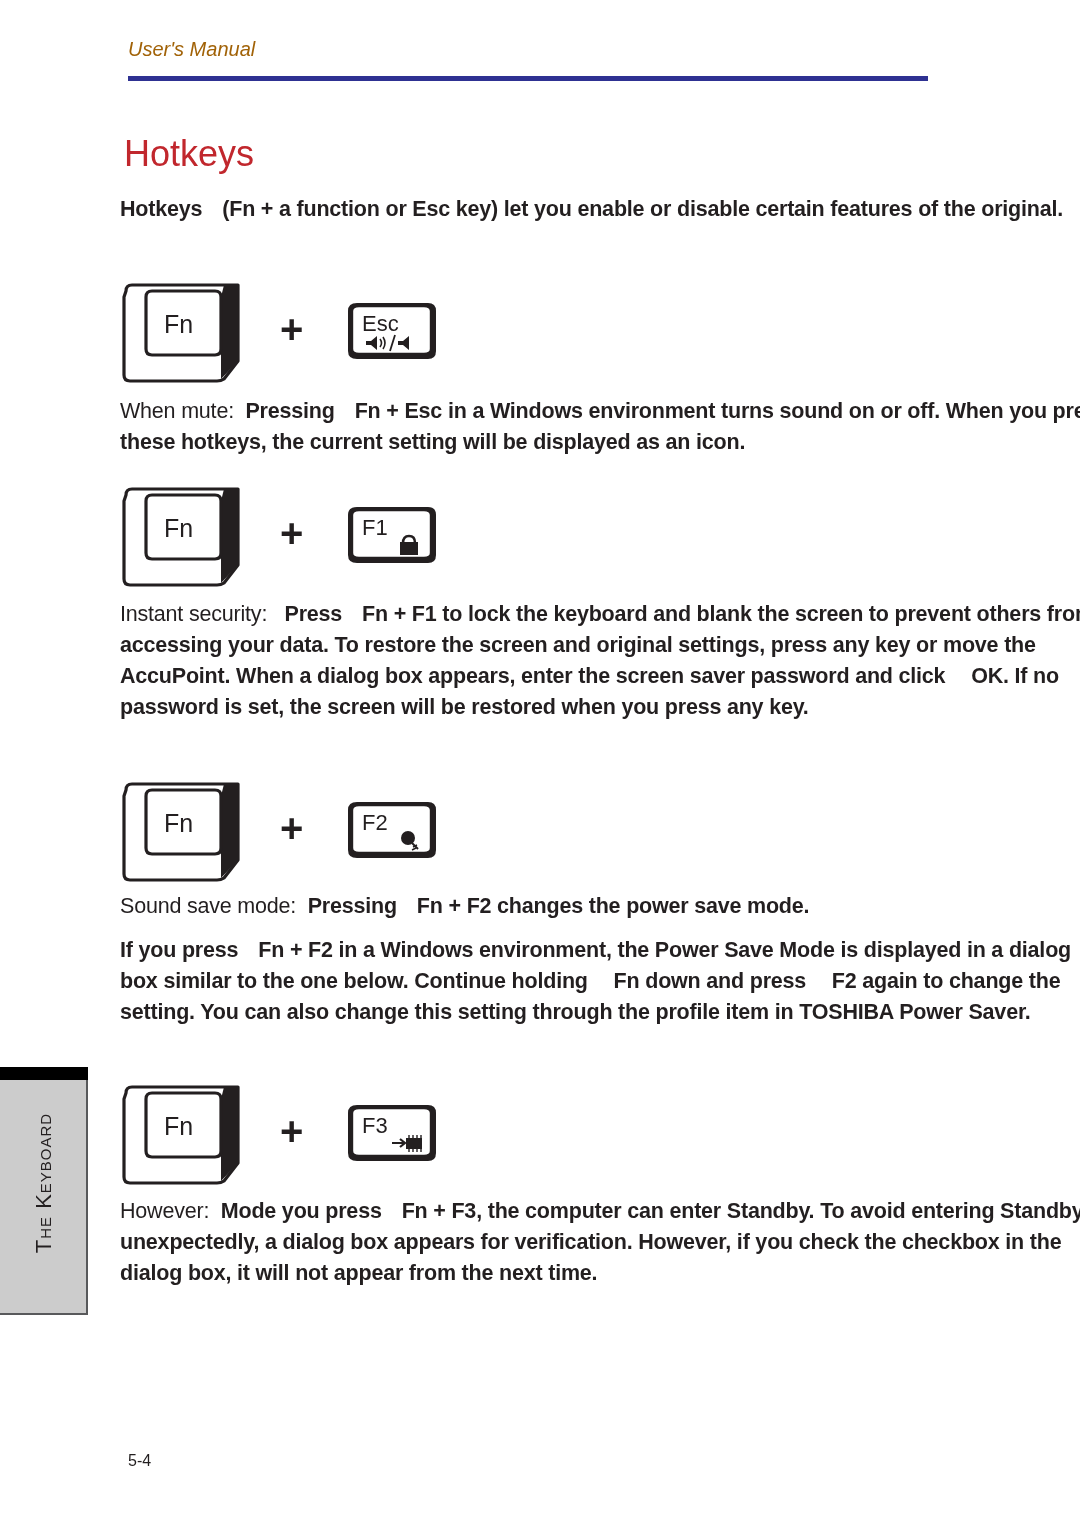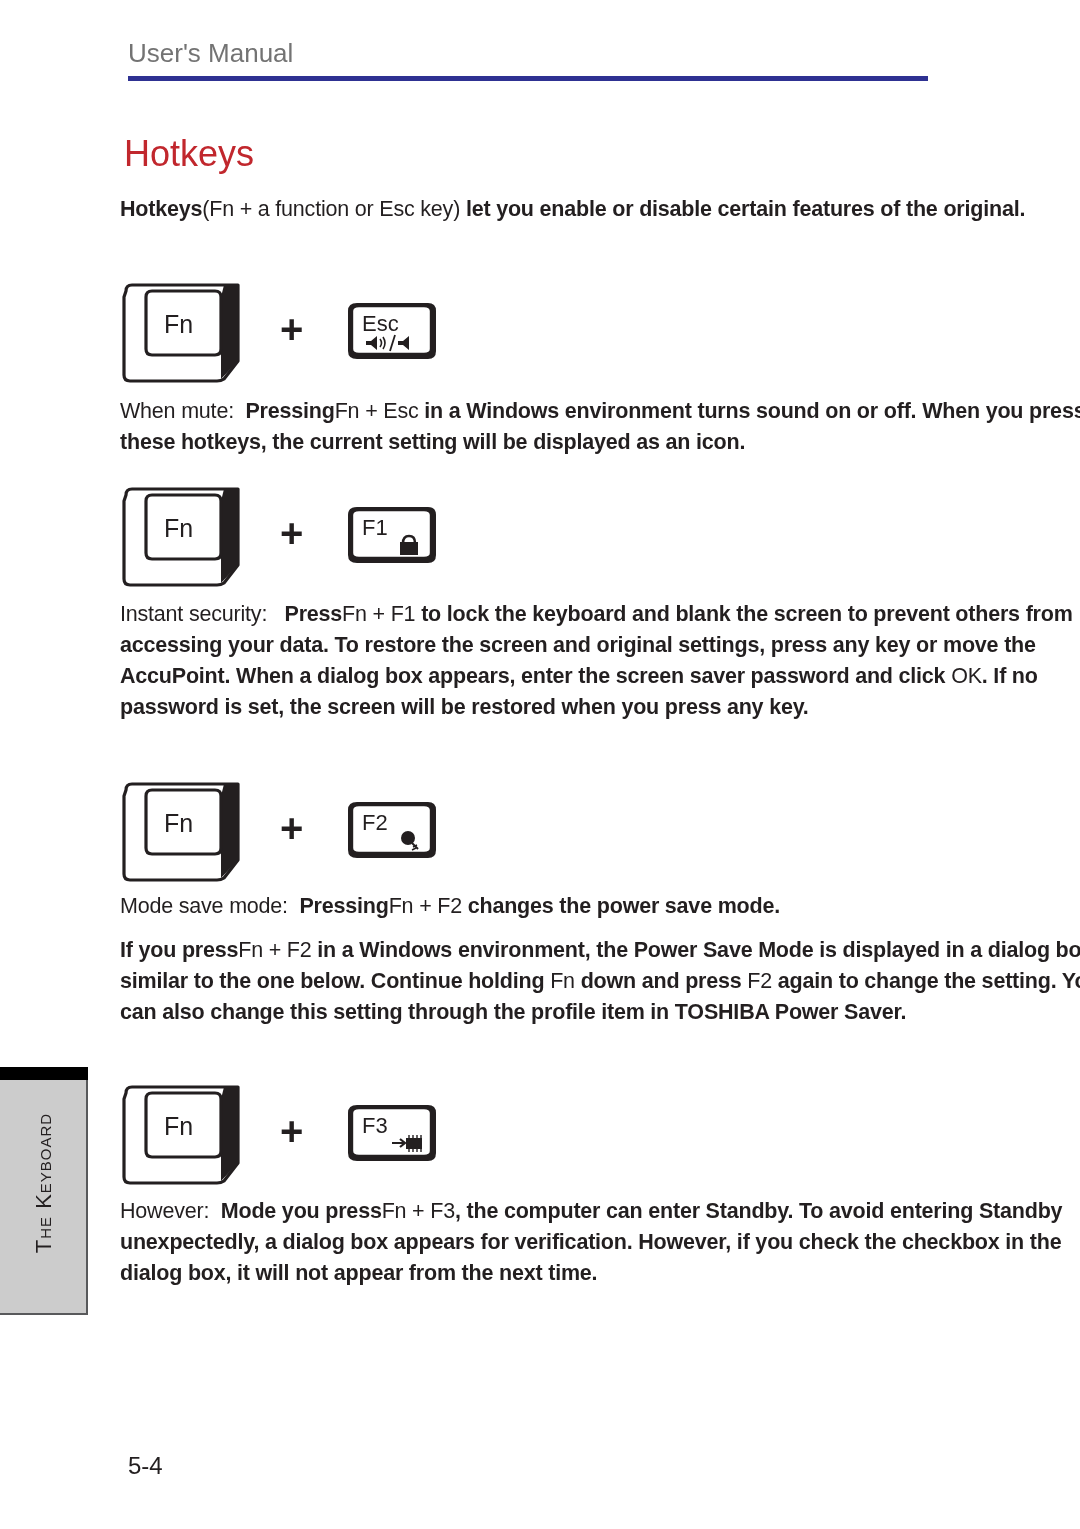--- a/index.html
+++ b/index.html
@@ -14,23 +14,24 @@
     overflow: hidden;
     font-family: "Liberation Sans", sans-serif;
     color: #231f20;
   }
 
   
   .running-head {
     position: absolute;
     left: 128px;
     top: 38px;
-    font-size: 26px;
+    font-size: 20px;
+    font-style: italic;
     font-weight: normal;
-    color: #737373;
+    color: #a16207;
     letter-spacing: 0px;
     white-space: nowrap;
   }
   .head-rule {
     position: absolute;
     left: 128px;
     top: 76px;
     width: 800px;
     height: 5px;
     background: #2e3192;
@@ -55,21 +56,22 @@
     font-size: 21.5px;
     line-height: 31px;
     font-weight: bold;
     color: #231f20;
     letter-spacing: -0.2px;
   }
   .para .lead {
     font-weight: normal;
   }
   .para .kref {
-    font-weight: normal;
+    font-weight: bold;
+    margin-left: 20px;
   }
 
   
   .keyrow {
     position: absolute;
     left: 120px;
     height: 100px;
   }
 
   
@@ -133,21 +135,21 @@
     letter-spacing: 1px;
     color: #231f20;
     white-space: nowrap;
   }
 
   
   .folio {
     position: absolute;
     left: 128px;
     top: 1452px;
-    font-size: 24px;
+    font-size: 16px;
     color: #231f20;
   }
 </style>
 </head>
 <body>
 
 <div class="running-head">User's Manual</div>
 <div class="head-rule"></div>
 
 <div class="page-title">Hotkeys</div>
@@ -231,21 +233,21 @@
       <g transform="translate(56,33)">
         <circle cx="8" cy="7" r="7" fill="#231f20"></circle>
         <path d="M12 12 L18 18" stroke="#231f20" stroke-width="2"></path>
         <path d="M13 16 L17 14 M12 19 L16 17" stroke="#231f20" stroke-width="1.4"></path>
       </g>
     </svg>
   </div>
 </div>
 
 <div class="para" style="top:891px;">
-  <span class="lead">Mode save mode:</span>&nbsp;&nbsp;<span>Pressing</span><span class="kref">Fn + F2</span><span> changes the power save mode.</span>
+  <span class="lead">Sound save mode:</span>&nbsp;&nbsp;<span>Pressing</span><span class="kref">Fn + F2</span><span> changes the power save mode.</span>
 </div>
 
 <div class="para" style="top:935px;">
   <span>If you press</span><span class="kref">Fn + F2</span><span> in a Windows environment, the Power Save Mode is displayed in a dialog box similar to the one below. Continue holding </span><span class="kref">Fn</span><span> down and press </span><span class="kref">F2</span><span> again to change the setting. You can also change this setting through the profile item in TOSHIBA Power Saver.</span>
 </div>
 
 <div class="keyrow" style="top:1085px;">
   <div class="fnkey">
     <svg viewBox="0 0 122 100" width="122" height="100" aria-hidden="true">
       <path d="M6 8 Q6 2 12 2 L104 2 L118 2 L118 78 L104 96 Q101 98 97 98 L10 98 Q4 98 4 92 L4 14 Z" fill="#ffffff" stroke="#231f20" stroke-width="3.2" stroke-linejoin="round"></path>

